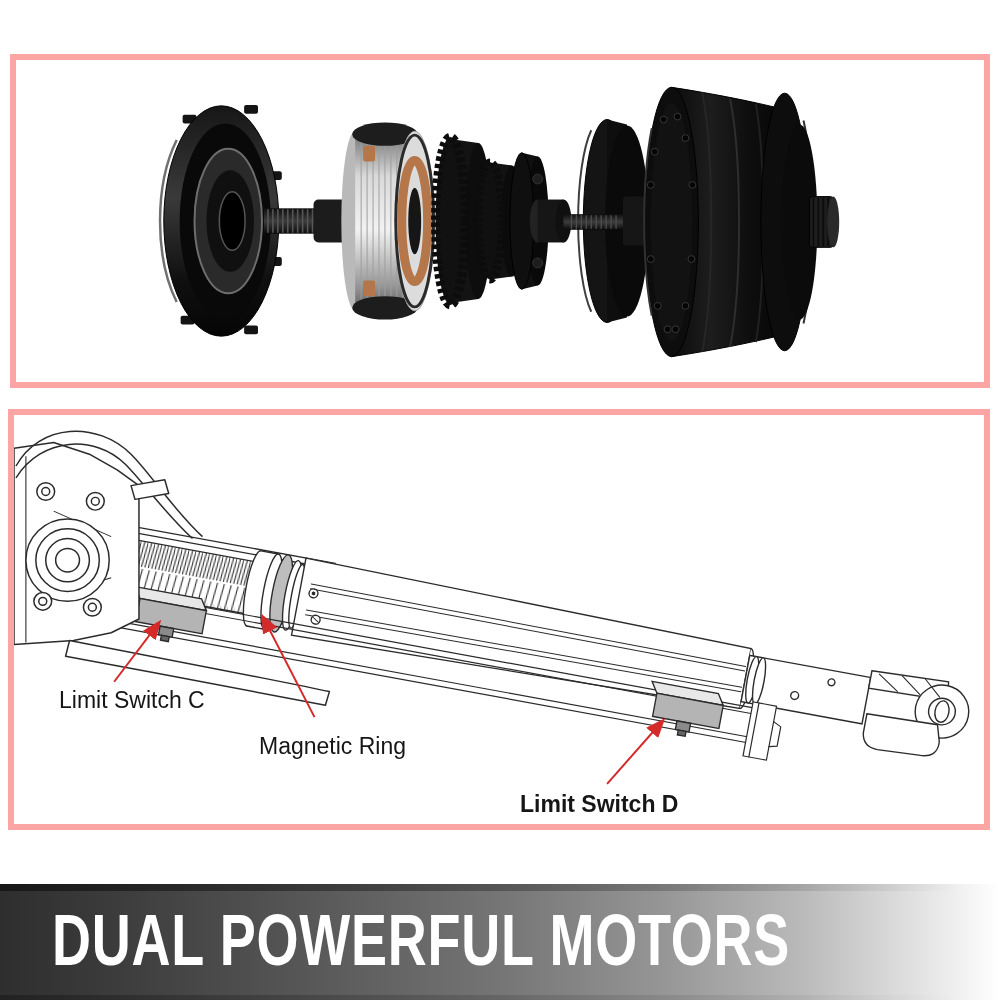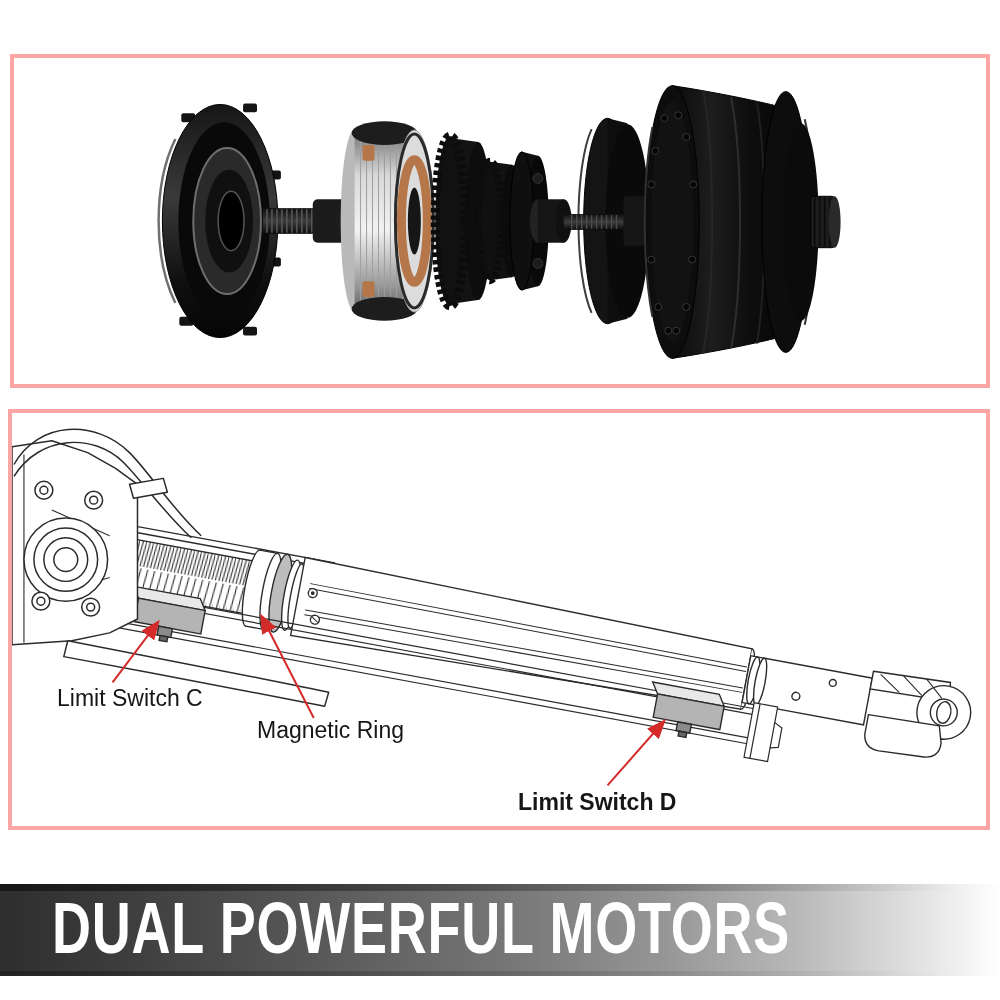--- a/index.html
+++ b/index.html
@@ -1,26 +1,26 @@
 <!DOCTYPE html>
 <html><head>
 <meta charset="utf-8">
 <style>
   html,body{margin:0;padding:0;background:#ffffff;}
   .page{position:relative;width:1000px;height:1000px;background:#ffffff;overflow:hidden;
         font-family:"Liberation Sans",sans-serif;}
-  .panel{position:absolute;background:#ffffff;border:4px solid #fca5a5;box-sizing:border-box;}
+  .panel{position:absolute;background:#ffffff;border:6px solid #fca5a5;box-sizing:border-box;}
   .panel-top{left:10px;top:54px;width:980px;height:334px;}
   .panel-mid{left:8px;top:409px;width:982px;height:421px;}
   .panel svg{position:absolute;left:0;top:0;width:100%;height:100%;display:block;}
   .dlabel{position:absolute;color:#161616;font-size:23px;line-height:26px;white-space:nowrap;}
   .lbl-c{left:45px;top:272px;}
-  .lbl-mr{left:245px;top:304px;text-align:right;}
+  .lbl-mr{left:245px;top:318px;text-align:right;}
   .lbl-d{left:506px;top:376px;font-weight:bold;}
-  .banner{position:absolute;left:0;top:884px;width:1000px;height:92px;
+  .banner{position:absolute;left:0;top:884px;width:1000px;height:116px;
     background:linear-gradient(90deg,#2e2e2e 0%,#3a3a3a 10%,#565656 30%,#757575 50%,
                #959595 66%,#b9b9b9 80%,#e6e6e6 93%,#ffffff 100%);}
   .banner::before{content:"";position:absolute;left:0;top:0;width:100%;height:7px;
     background:linear-gradient(90deg,rgba(0,0,0,.5),rgba(0,0,0,.18) 70%,rgba(0,0,0,0) 96%);}
   .banner::after{content:"";position:absolute;left:0;bottom:0;width:100%;height:5px;
     background:linear-gradient(90deg,rgba(0,0,0,.28),rgba(0,0,0,.08) 70%,rgba(0,0,0,0) 96%);}
   .banner h1{position:absolute;left:52px;top:50%;margin:0;color:#ffffff;
     font-size:72px;font-weight:bold;letter-spacing:1px;
     transform:translateY(-52%) scaleX(0.75);transform-origin:left center;white-space:nowrap;}
 </style>

